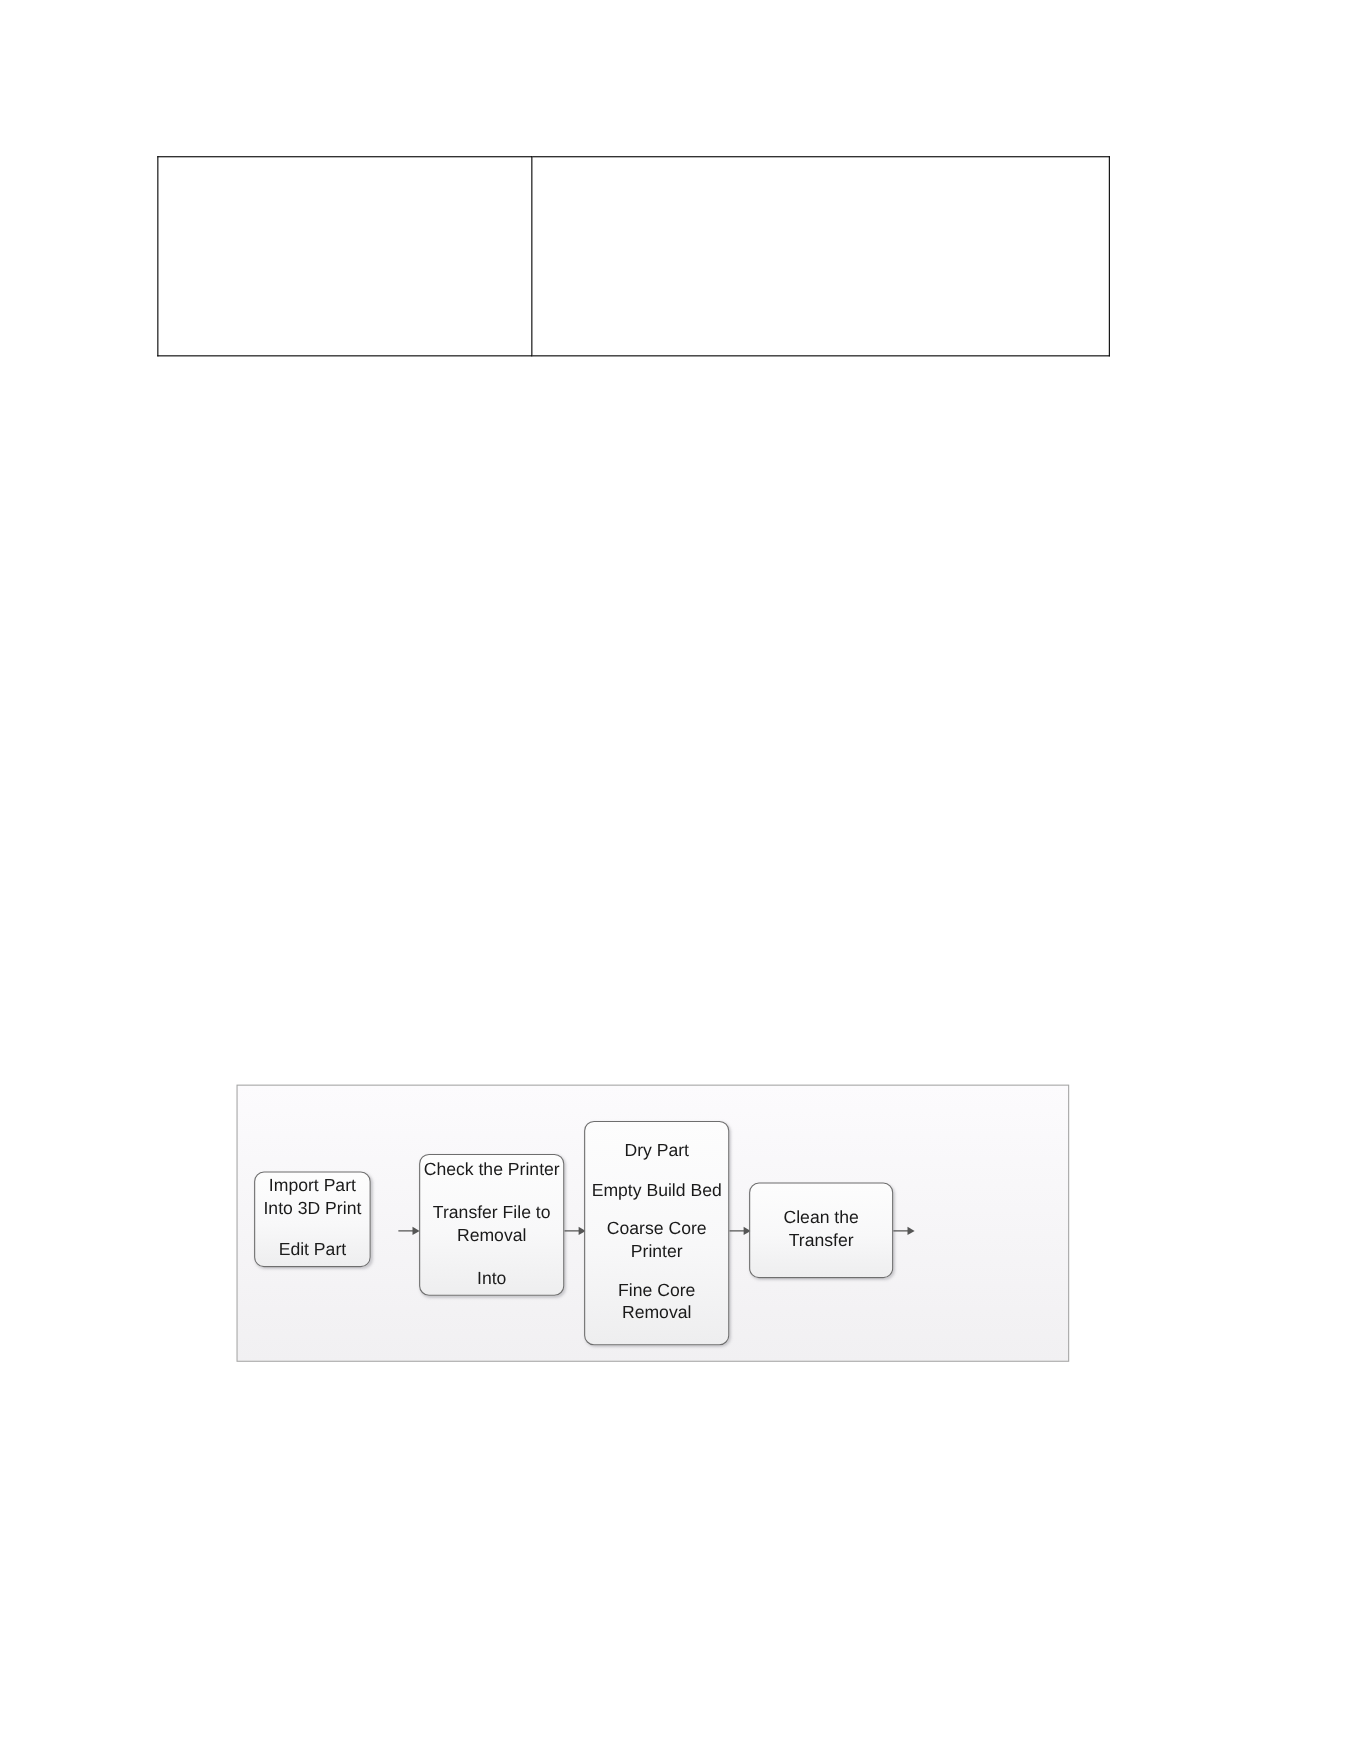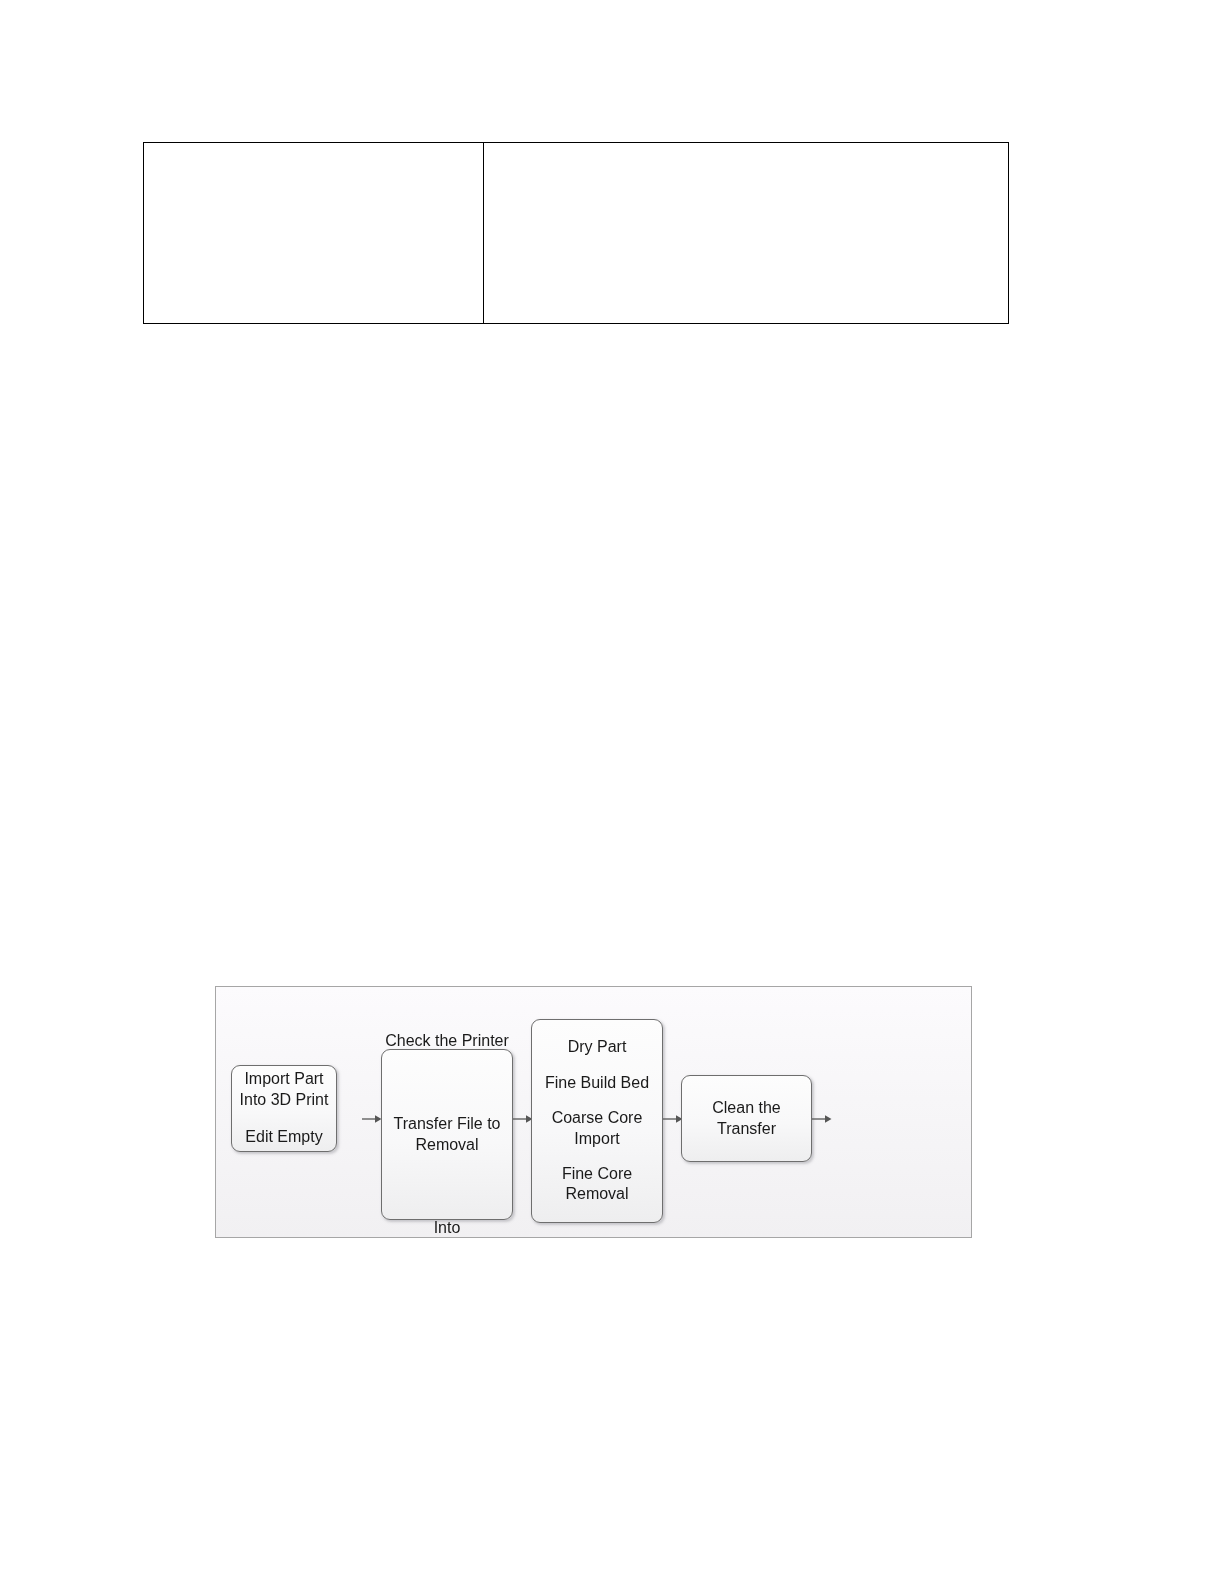--- a/index.html
+++ b/index.html
@@ -66,21 +66,21 @@
   }
   .flow-stage .step {
     display: block;
     width: 100%;
     padding: 0 3px;
     box-sizing: border-box;
   }
 
   
   #stage-0 { left: 15px;  top: 78px;  width: 106px; height: 87px;  }
-  #stage-1 { left: 165px; top: 62px;  width: 132px; height: 171px; gap: 44px; }
+  #stage-1 { left: 165px; top: 62px;  width: 132px; height: 129px; }
   #stage-2 { left: 315px; top: 32px;  width: 132px; height: 204px; }
   #stage-3 { left: 465px; top: 88px;  width: 131px; height: 87px;  }
   #stage-4 { left: 613px; top: 88px;  width: 132px; height: 87px;  }
 
   
   #stage-0 .step + .step { margin-top: 17px; }
   #stage-1 .step + .step { margin-top: 19px; }
   #stage-2 .step + .step { margin-top: 15px; }
 
   
@@ -107,21 +107,21 @@
       <td class="cell-left"></td>
       <td class="cell-right"></td>
     </tr>
   </tbody>
 </table>
 
 <div class="flow-container">
 
   <div class="flow-stage" id="stage-0">
     <span class="step">Import Part Into 3D Print</span>
-    <span class="step">Edit Empty</span>
+    <span class="step">Edit Part</span>
   </div>
 
   <div class="flow-arrow" id="arrow-0">
     <svg width="20" height="14" viewBox="0 0 20 14">
       <line x1="0" y1="7" x2="14" y2="7" stroke="#555555" stroke-width="1.3"></line>
       <polygon points="13,3.2 19.5,7 13,10.8" fill="#555555"></polygon>
     </svg>
   </div>
 
   <div class="flow-stage" id="stage-1">
@@ -132,22 +132,22 @@
 
   <div class="flow-arrow" id="arrow-1">
     <svg width="20" height="14" viewBox="0 0 20 14">
       <line x1="0" y1="7" x2="14" y2="7" stroke="#555555" stroke-width="1.3"></line>
       <polygon points="13,3.2 19.5,7 13,10.8" fill="#555555"></polygon>
     </svg>
   </div>
 
   <div class="flow-stage" id="stage-2">
     <span class="step">Dry Part</span>
-    <span class="step">Fine Build Bed</span>
-    <span class="step">Coarse Core Import</span>
+    <span class="step">Empty Build Bed</span>
+    <span class="step">Coarse Core Printer</span>
     <span class="step">Fine Core Removal</span>
   </div>
 
   <div class="flow-arrow" id="arrow-2">
     <svg width="20" height="14" viewBox="0 0 20 14">
       <line x1="0" y1="7" x2="14" y2="7" stroke="#555555" stroke-width="1.3"></line>
       <polygon points="13,3.2 19.5,7 13,10.8" fill="#555555"></polygon>
     </svg>
   </div>
 

